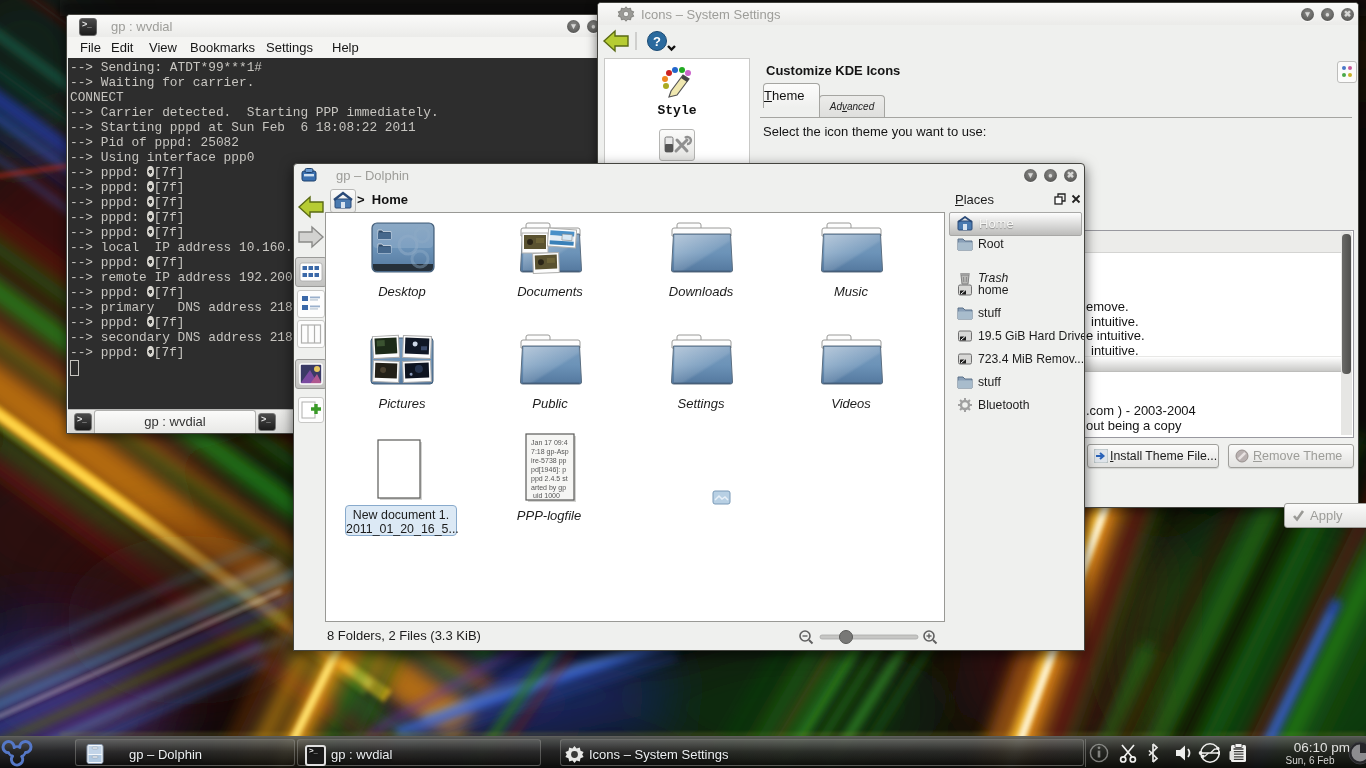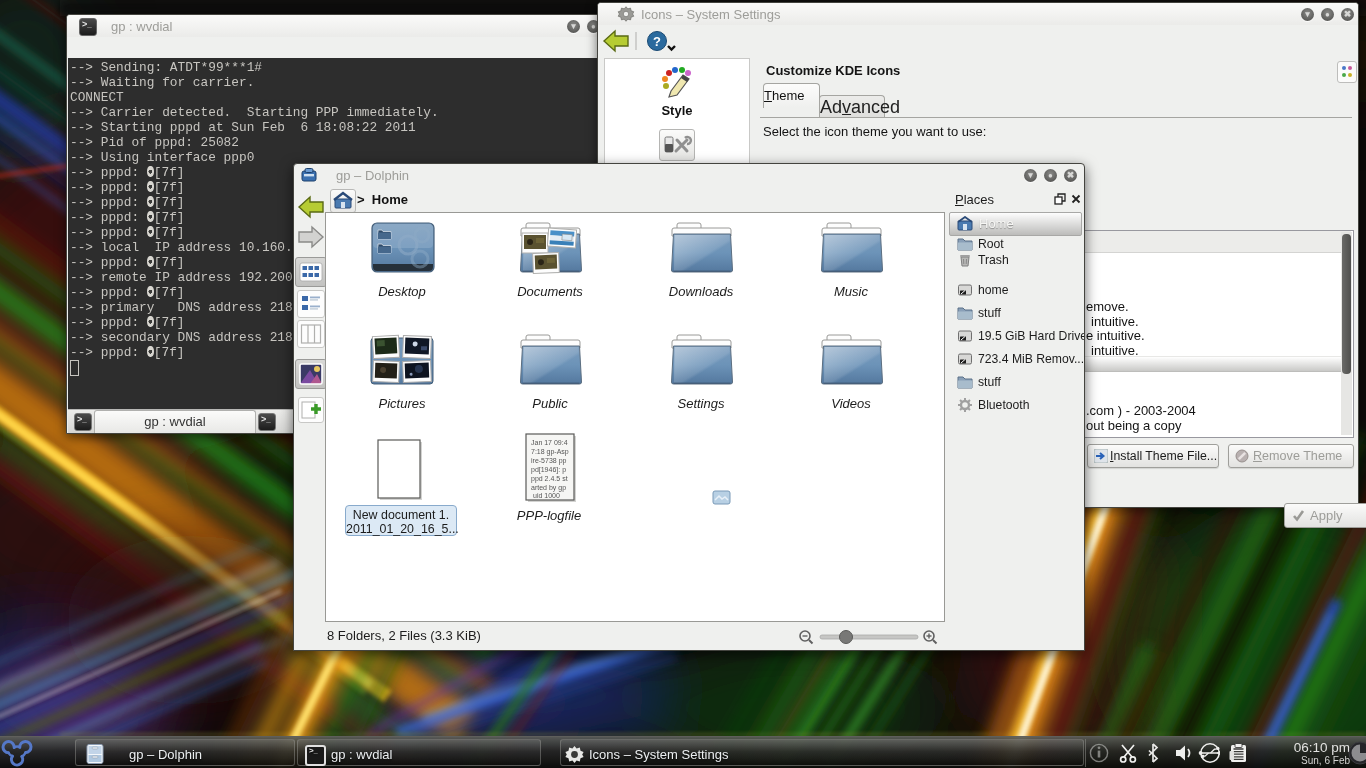--- a/index.html
+++ b/index.html
@@ -175,20 +175,28 @@
     <div class="ttl" style="left:44px;">gp : wvdial</div>
     <div class="wbtns" style="left:500px;">
       <div class="wb">
           <span>▾</span>
         </div>
       <div class="wb">
           <span style="font-size:8px;">●</span>
         </div>
     </div>
   </div>
+  <div class="abs" style="left:1px;top:22px;width:538px;height:21px;background:#f4f4f2;font-size:13px;color:#161616;">
+    <span class="abs" style="left:12px;top:3px;">File</span>
+    <span class="abs" style="left:43px;top:3px;">Edit</span>
+    <span class="abs" style="left:81px;top:3px;">View</span>
+    <span class="abs" style="left:122px;top:3px;">Bookmarks</span>
+    <span class="abs" style="left:198px;top:3px;">Settings</span>
+    <span class="abs" style="left:264px;top:3px;">Help</span>
+  </div>
   <div class="abs mono" style="left:1px;top:43px;width:538px;height:351px;background:#2d2d2d;color:#c7c5c0;font-size:12.8px;line-height:15px;white-space:pre;overflow:hidden;padding-left:2px;padding-top:2px;box-sizing:border-box;">--&gt; Sending: ATDT*99***1#
 --&gt; Waiting for carrier.
 CONNECT
 --&gt; Carrier detected.  Starting PPP immediately.
 --&gt; Starting pppd at Sun Feb  6 18:08:22 2011
 --&gt; Pid of pppd: 25082
 --&gt; Using interface ppp0
 --&gt; pppd: <b class="uk"></b>[7f]
 --&gt; pppd: <b class="uk"></b>[7f]
 --&gt; pppd: <b class="uk"></b>[7f]
@@ -248,21 +256,21 @@
     <svg class="abs" style="left:54px;top:6px;" width="36" height="36" viewBox="0 0 36 36">
       <circle cx="10" cy="8" r="3" fill="#cc2222"></circle>
         <circle cx="16" cy="5" r="3" fill="#2266cc"></circle>
       <circle cx="23" cy="5" r="3" fill="#22aa22"></circle>
         <circle cx="29" cy="8" r="3" fill="#cc66cc"></circle>
       <circle cx="6" cy="14" r="3" fill="#ee8822"></circle>
         <circle cx="7" cy="21" r="3" fill="#aaaa22"></circle>
       <path d="M12 26 L24 10 L30 14 L18 30 L10 32 Z" fill="#f0e8b0" stroke="#555" stroke-width="1.2"></path>
       <path d="M24 10 L30 14 L28 17 L22 13 Z" fill="#444"></path>
     </svg>
-    <div class="abs" style="left:0;top:44px;width:144px;text-align:center;font-size:13px;font-weight:bold;color:#111;">Style</div>
+    <div class="abs" style="left:0;top:44px;width:144px;text-align:center;font-size:13px;font-weight:bold;color:#111;font-family:Liberation Mono, monospace;">Style</div>
     <div class="abs" style="left:54px;top:70px;width:34px;height:30px;border:1px solid #b5b5b3;border-radius:3px;background:linear-gradient(#fbfbfa,#e4e4e2);">
       <svg width="34" height="30" viewBox="0 0 34 30">
         <rect x="5" y="7" width="8" height="15" rx="1.5" fill="#e8e8e8" stroke="#777" stroke-width="1"></rect>
         <rect x="5" y="14" width="8" height="8" rx="1" fill="#555"></rect>
         <path d="M16 21 L27 10 M17 10 L27 21" stroke="#909090" stroke-width="3" stroke-linecap="round"></path>
         <path d="M25 8 a3.5 3.5 0 1 1 2 6" stroke="#909090" stroke-width="2.5" fill="none"></path>
       </svg>
     </div>
   </div>
 
@@ -270,21 +278,21 @@
   <div class="abs" style="left:739px;top:58px;width:18px;height:20px;border:1px solid #bdbdbb;border-radius:3px;background:#fbfbfa;">
     <svg width="18" height="20" viewBox="0 0 18 20">
       <circle cx="6" cy="6" r="2" fill="#4a78c8"></circle>
         <circle cx="12" cy="6" r="2" fill="#c85a9a"></circle>
       <circle cx="6" cy="13" r="2" fill="#4aa848"></circle>
         <circle cx="12" cy="13" r="2" fill="#c8b028"></circle>
     </svg>
   </div>
 
   <div class="abs" style="left:165px;top:80px;width:55px;height:24px;background:linear-gradient(#fcfcfb,#eff0ee);border:1px solid #a5a5a1;border-bottom:none;border-radius:4px 4px 0 0;text-align:left;font-size:13px;color:#111;line-height:24px;"><span style="text-decoration:underline;">T</span>heme</div>
-  <div class="abs" style="left:221px;top:92px;width:64px;height:22px;background:linear-gradient(#ececea,#dededc);border:1px solid #a5a5a1;border-bottom:none;border-radius:4px 4px 0 0;text-align:center;font-size:18px;color:#222;line-height:22px;">Ad<span style="text-decoration:underline;">v</span>anced</div>
+  <div class="abs" style="left:221px;top:92px;width:64px;height:22px;background:linear-gradient(#ececea,#dededc);border:1px solid #a5a5a1;border-bottom:none;border-radius:4px 4px 0 0;text-align:center;font-size:10px;color:#222;line-height:22px;font-style:italic;">Ad<span style="text-decoration:underline;">v</span>anced</div>
   <div class="abs" style="left:162px;top:113.5px;width:592px;height:1px;background:#a5a5a1;"></div>
   <div class="abs" style="left:165px;top:121px;font-size:13px;color:#141414;">Select the icon theme you want to use:</div>
 
   <div class="abs" style="left:166px;top:227px;width:588px;height:206px;background:#fff;border:1px solid #98989f;">
     <div class="abs" style="left:0;top:0;width:586px;height:21px;background:#ececea;border-bottom:1px solid #d4d4d2;"></div>
     <div class="abs" style="left:321px;top:68px;font-size:13px;color:#141414;">emove.</div>
     <div class="abs" style="left:326px;top:83px;font-size:13px;color:#141414;">intuitive.</div>
     <div class="abs" style="left:321px;top:97px;font-size:13px;color:#141414;">e intuitive.</div>
     <div class="abs" style="left:326px;top:112px;font-size:13px;color:#141414;">intuitive.</div>
     <div class="abs" style="left:0;top:125px;width:576px;height:14px;background:linear-gradient(#ffffff,#c9c9c7);border-top:1px solid #e8e8e6;border-bottom:1px solid #bdbdbb;"></div>
@@ -425,21 +433,21 @@
       </svg>
       <span class="abs" style="left:29px;top:3px;color:#f6f6f4;text-shadow:0 1px 1px rgba(0,0,0,.35);">Home</span>
     </div>
     <div class="plr" style="top:44px;">
         <svg class="pli" viewBox="0 0 16 16">
           <path d="M1 3 L6 3 L8 5 L15 5 L15 14 L1 14 Z" fill="#8aa0b8" stroke="#5a7088" stroke-width="1"></path>
           <rect x="1" y="6.5" width="14" height="7.5" fill="#a8bccc"></rect>
         </svg>
         <span>Root</span>
       </div>
-    <div class="plr" style="top:60px;">
+    <div class="plr" style="top:78px;font-style:italic;">
         <svg class="pli" viewBox="0 0 16 16">
           <path d="M4 5 L12 5 L11 14 L5 14 Z" fill="#b8b8b6" stroke="#808080" stroke-width="1"></path>
           <rect x="3" y="3" width="10" height="2" rx="1" fill="#a0a0a0"></rect>
           <path d="M6.5 7 L6.8 12 M9.5 7 L9.2 12" stroke="#888" stroke-width="1"></path>
         </svg>
         <span>Trash</span>
       </div>
     <div class="plr" style="top:90px;">
         <svg class="pli" viewBox="0 0 16 16">
           <rect x="1.5" y="3" width="13" height="10" rx="1.5" fill="#d8d8d6" stroke="#707070" stroke-width="1"></rect>
@@ -678,21 +686,21 @@
     <g>
       <rect x="143" y="3" width="15" height="17" rx="1.5" fill="#f0f0ee"></rect>
       <rect x="147" y="1.5" width="7" height="4" rx="1" fill="#f0f0ee" stroke="#2a2a28" stroke-width="0.8"></rect>
       <g stroke="#3a3a38" stroke-width="1.3">
           <path d="M145.5 7 L155.5 7 M145.5 9.6 L155.5 9.6 M145.5 12.2 L155.5 12.2 M145.5 14.8 L155.5 14.8 M145.5 17.4 L155.5 17.4"></path>
         </g>
       <rect x="141.5" y="9" width="4.5" height="9" rx="1" fill="#e0e0de" stroke="#55"></rect>
     </g>
   </svg>
   <div class="abs" style="left:1270px;top:3px;width:80px;text-align:right;color:#e2e2e0;font-size:13.5px;">06:10 pm</div>
-  <div class="abs" style="left:1270px;top:18px;width:80px;text-align:right;color:#d4d4d2;font-size:10px;">Sun, 6 Feb</div>
+  <div class="abs" style="left:1270px;top:18px;width:80px;text-align:center;color:#d4d4d2;font-size:10px;">Sun, 6 Feb</div>
   <svg class="abs" style="left:1348px;top:4px;" width="18" height="26" viewBox="0 0 18 26">
     <circle cx="12" cy="12" r="11" fill="#26262a" stroke="#3c3c40" stroke-width="1"></circle>
     <path d="M12 3.5 A 8.5 8.5 0 1 0 20.5 12 L12 12 Z" fill="#98989a" opacity=".9"></path>
   </svg>
 </div>
 <style>
 .tkb{position:absolute;top:2px;height:27px;border:1px solid rgba(150,150,146,.45);border-radius:3px;
  background:linear-gradient(rgba(255,255,255,.10),rgba(255,255,255,.03) 50%,rgba(0,0,0,.08));
  color:#eceff1;font-size:13px;text-shadow:0 1px 2px rgba(0,0,0,.8);box-sizing:border-box;}
 </style>

